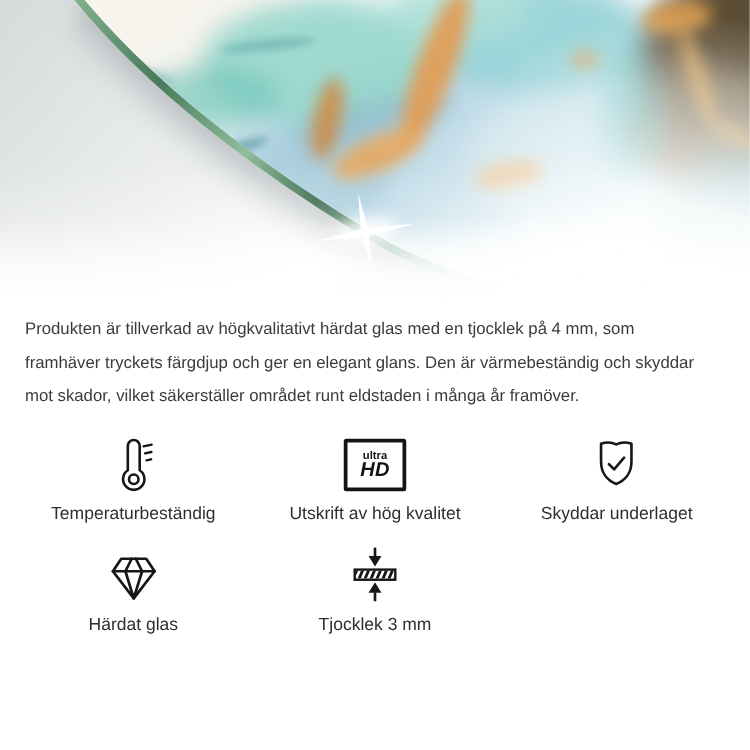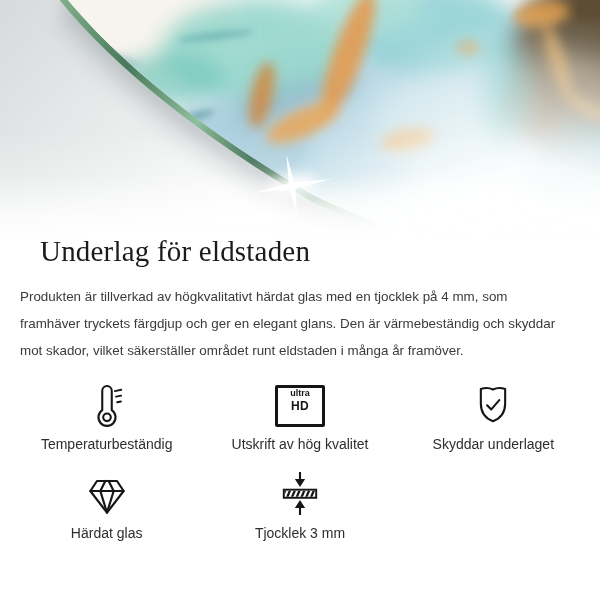--- a/index.html
+++ b/index.html
@@ -8,23 +8,23 @@
   .hero{width:600px;height:240px;display:block;}
   .page-title{margin:-6px 0 0 0;padding:0 40px;font-family:"Liberation Serif","DejaVu Serif",serif;
               font-weight:400;font-size:29px;line-height:34px;color:#1b1b1b;letter-spacing:.2px;}
   .page-title span{display:block;}
   .body-text{margin:15px 38px 0 20px;font-size:13.4px;line-height:27px;color:#3b3b3b;}
   .features{margin:15px 10px 0;display:grid;grid-template-columns:repeat(3,1fr);row-gap:16px;}
   .feature{display:flex;flex-direction:column;align-items:center;}
   .icon-box{height:48px;display:flex;align-items:flex-end;justify-content:center;}
   .flabel{margin-top:9px;font-size:14px;color:#2e2e2e;white-space:nowrap;}
   .uhd{width:44px;height:36px;border:3px solid #141414;border-radius:2px;display:flex;
-       flex-direction:column;align-items:center;color:#141414;}
+       flex-direction:column;align-items:center;justify-content:center;color:#141414;}
   .uhd .u-top{font-size:9px;font-weight:700;line-height:10px;}
-  .uhd .u-hd{font-size:12px;font-weight:800;line-height:16px;letter-spacing:.2px;}
+  .uhd .u-hd{font-size:16px;font-weight:800;line-height:16px;letter-spacing:.2px;font-style:italic;}
 </style>
 </head>
 <body>
 
 <div class="canvas">
 
   <svg class="hero" width="600" height="240" viewBox="0 0 600 240" xmlns="http://www.w3.org/2000/svg">
     <defs>
       <linearGradient id="bgWash" gradientUnits="userSpaceOnUse" x1="0" y1="0" x2="300" y2="260">
         <stop offset="0" stop-color="#d6dadb"></stop>
@@ -120,21 +120,20 @@
       <ellipse cx="292" cy="186" rx="26" ry="12" fill="#ffffff" opacity=".8" filter="url(#b6)"></ellipse>
       <polygon points="252,186 292,182.5 332,186 292,189.5" fill="#ffffff" opacity=".95"></polygon>
       <polygon points="292,154 288.8,186 292,216 295.2,186" fill="#ffffff" opacity=".95"></polygon>
     </g>
 
     <rect x="0" y="128" width="600" height="112" fill="url(#fadeB)"></rect>
     <rect x="0" y="0" width="600" height="240" fill="url(#fadeC)"></rect>
   </svg>
 
   <h1 class="page-title">
-    <span>Underlag för eldstaden</span>
   </h1>
 
   <p class="body-text">Produkten är tillverkad av högkvalitativt härdat glas med en tjocklek på 4 mm, som framhäver tryckets färgdjup och ger en elegant glans. Den är värmebeständig och skyddar mot skador, vilket säkerställer området runt eldstaden i många år framöver.</p>
 
   <div class="features">
 
     <div class="feature">
       <div class="icon-box">
         <svg width="38" height="44" viewBox="0 0 40 46" fill="none" stroke="#161616" stroke-width="2.2" stroke-linecap="round" stroke-linejoin="round">
           <path d="M15 28.5 V8 a5 5 0 0 1 10 0 v20.5 a9 9 0 1 1 -10 0 Z"></path>

